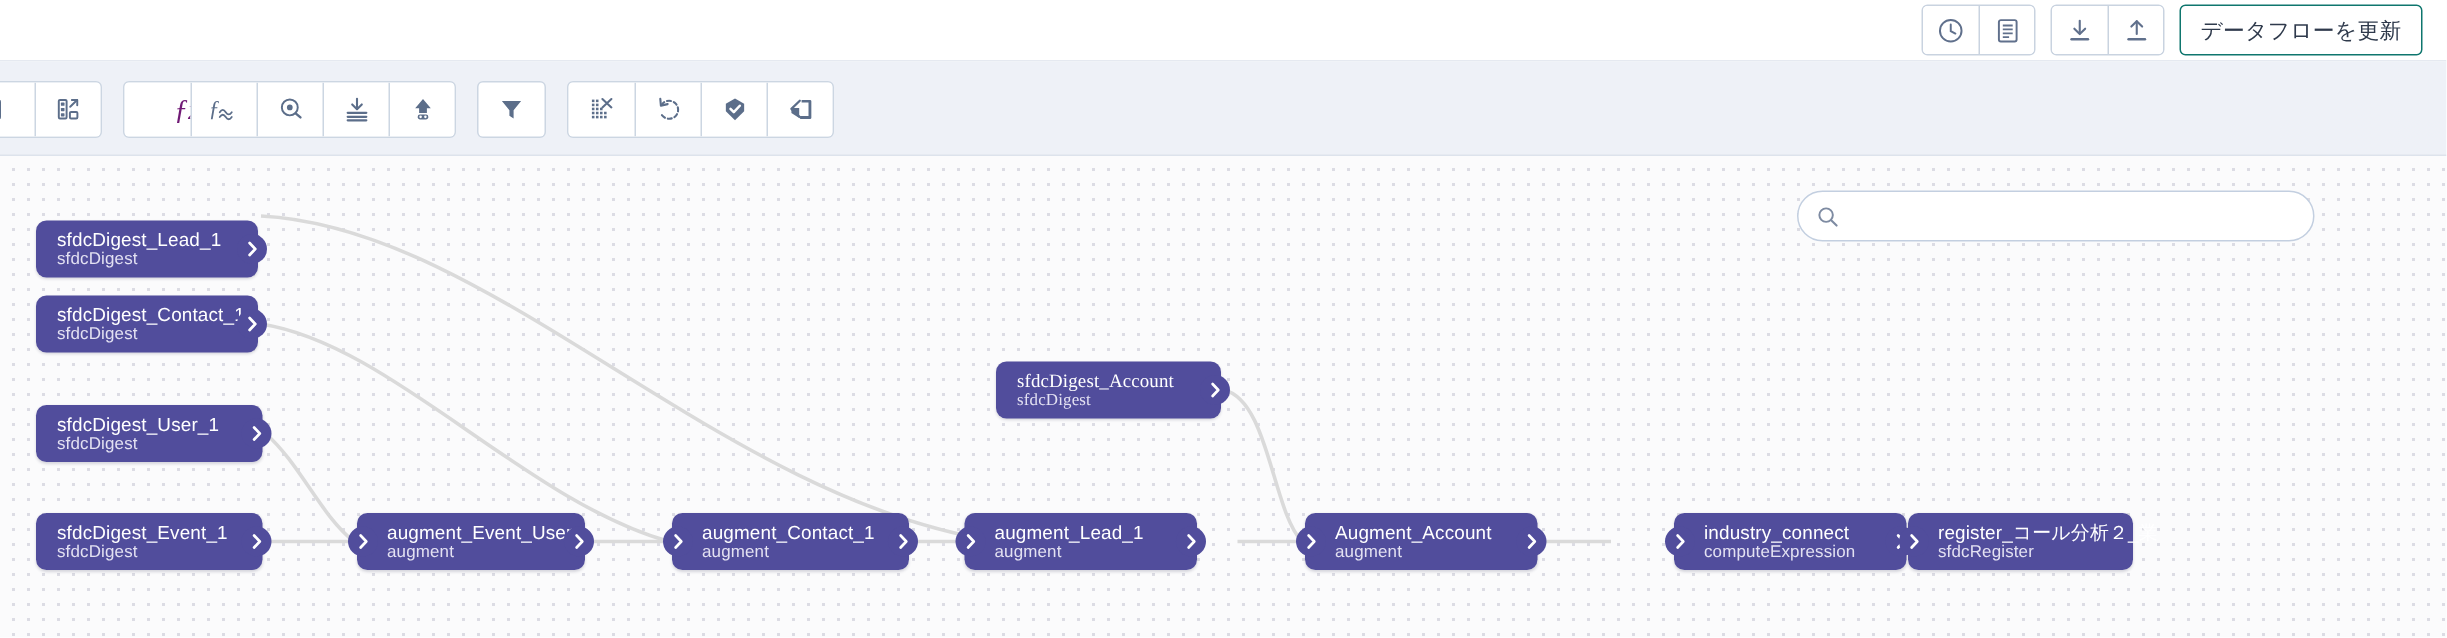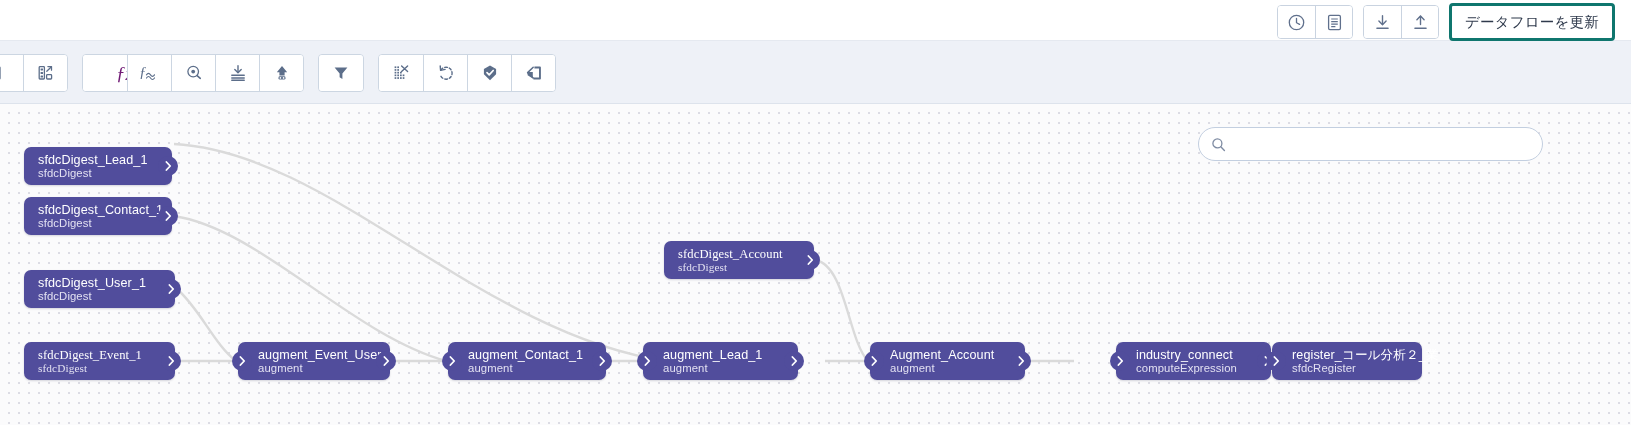--- a/index.html
+++ b/index.html
@@ -71,21 +71,21 @@
   .icon-btn svg polygon { stroke: #60708c; }
   .btn-text {
     height: 34px;
     padding: 16px 13px;
     display: flex;
     align-items: center;
     justify-content: center;
     font-size: 14.5px;
     color: #2f3a4c;
     background: #ffffff;
-    border: 3px solid #0f766e;
+    border: 1px solid #0f766e;
     border-radius: 4px;
     cursor: pointer;
     white-space: nowrap;
     letter-spacing: 0.2px;
   }
 
   
   .toolbar {
     position: absolute;
     top: 41px; left: 0;
@@ -461,21 +461,21 @@
             <div class="node-title">sfdcDigest_User_1</div>
             <div class="node-sub">sfdcDigest</div>
           </div>
           <div class="handle out" style="background: rgb(81, 77, 156);">
             <svg width="9" height="12" viewBox="0 0 9 12">
               <path d="M2.4 2 L6.2 6 L2.4 10" stroke-linecap="round" stroke-linejoin="round"></path>
             </svg>
           </div>
         </div>
         <div class="node" style="left: 24px; top: 238px; width: 151px; background: rgb(81, 77, 156);">
-          <div class="node-labels" style="width: 151px; font-family: Liberation Serif, serif;">
+          <div class="node-labels" style="width: 151px;">
             <div class="node-title">sfdcDigest_Event_1</div>
             <div class="node-sub">sfdcDigest</div>
           </div>
           <div class="handle out" style="background: rgb(81, 77, 156);">
             <svg width="9" height="12" viewBox="0 0 9 12">
               <path d="M2.4 2 L6.2 6 L2.4 10" stroke-linecap="round" stroke-linejoin="round"></path>
             </svg>
           </div>
         </div>
         <div class="node" style="left: 664px; top: 137px; width: 150px; background: rgb(81, 77, 156);">

